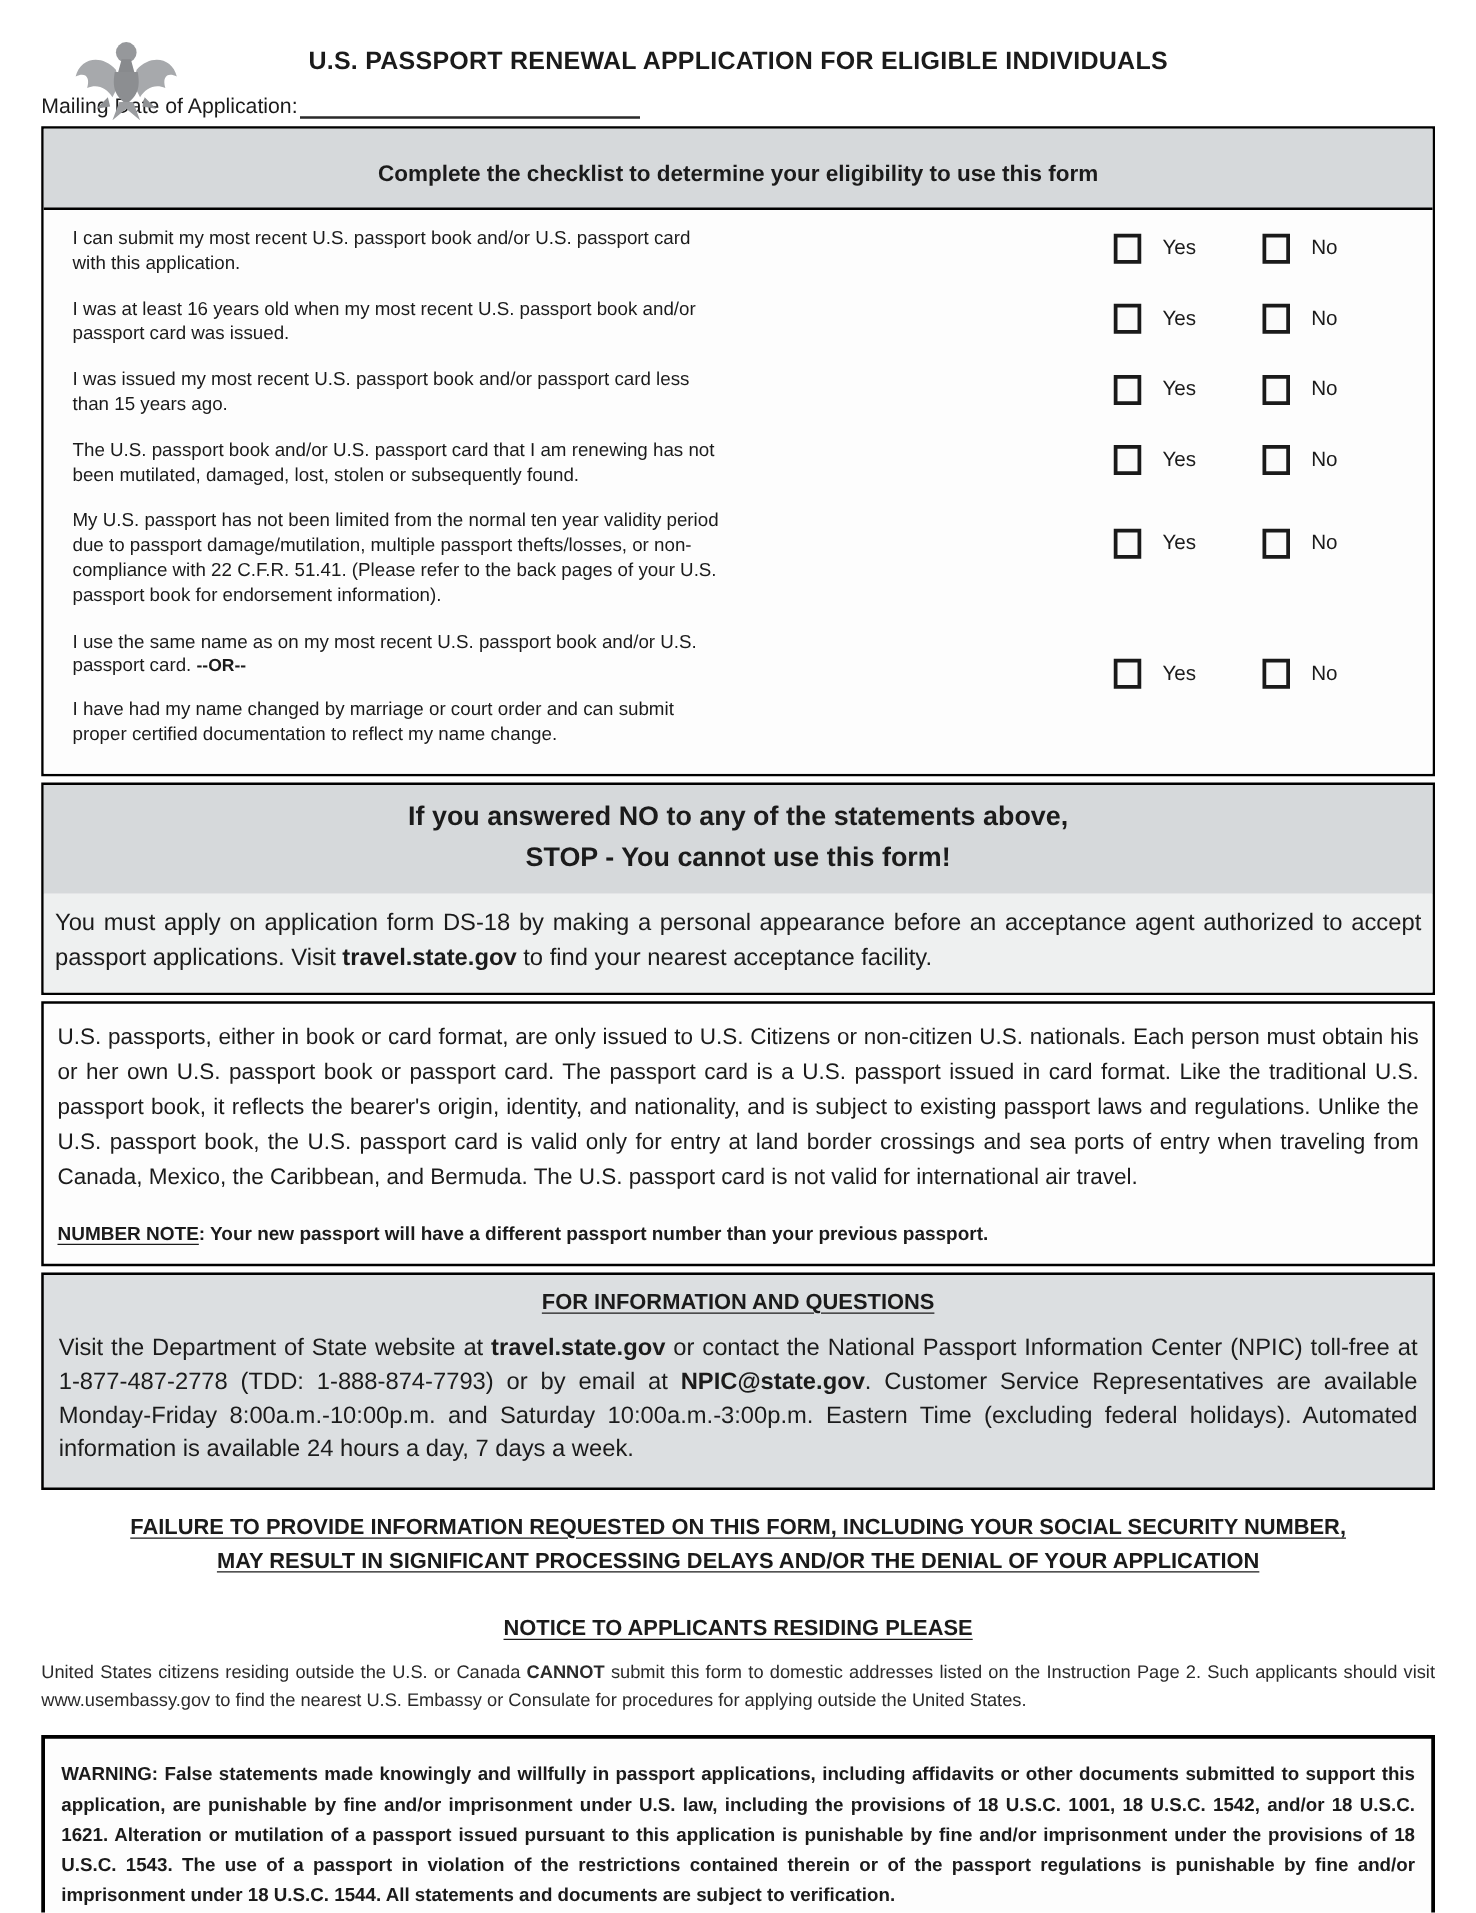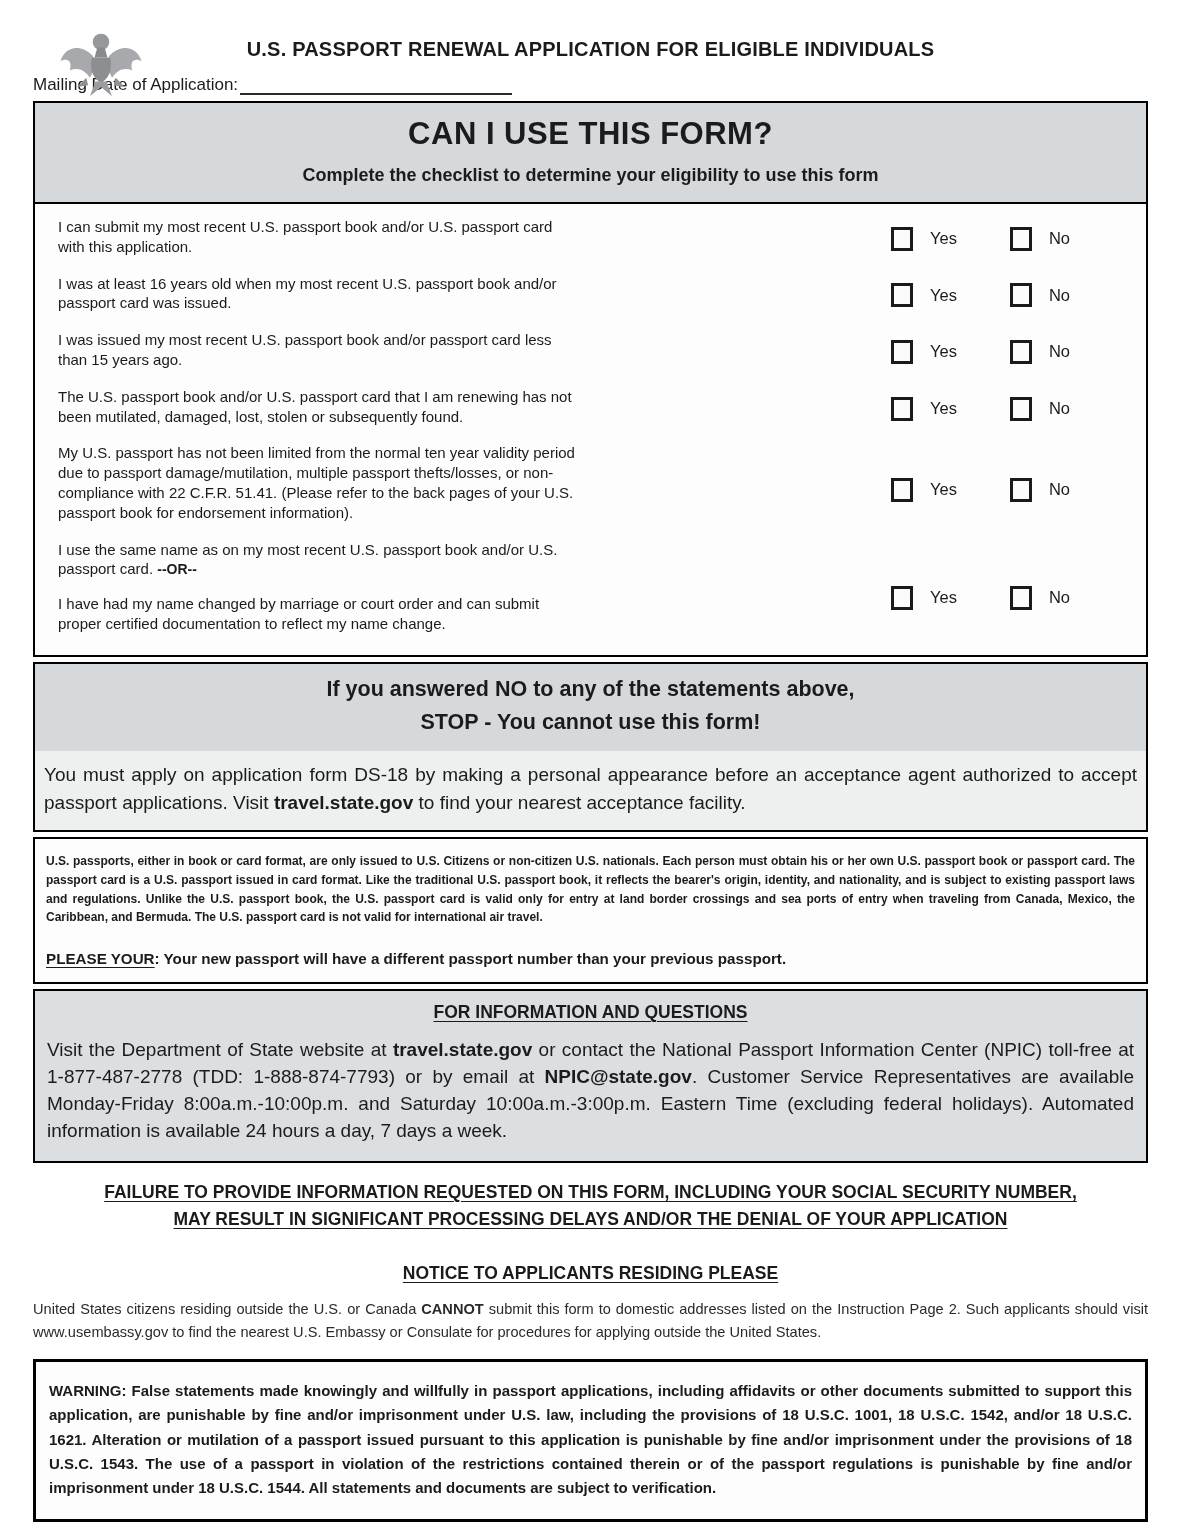--- a/index.html
+++ b/index.html
@@ -20,36 +20,36 @@
   .mailing-line { display: inline-block; width: 272px; border-bottom: 2px solid #2a2a2a; height: 18px; margin-left: 2px; }
 
   
   .box { border: 2px solid #000; margin-top: 5px; }
 
   
   .elig-head { background: #d6d9db; text-align: center; padding: 13px 0 16px; border-bottom: 2px solid #000; }
   .elig-title { font-size: 31px; font-weight: bold; letter-spacing: .5px; }
   .elig-sub { font-size: 18px; font-weight: bold; margin-top: 13px; }
   .checklist { background: #fdfdfd; padding: 13px 0 4px; }
-  .chk-row { display: flex; margin-bottom: 17px; align-items: center; }
+  .chk-row { display: flex; margin-bottom: 17px; }
   .stmt { width: 540px; padding-left: 23px; font-size: 15px; line-height: 1.32; }
   .or-label { font-weight: bold; font-size: 14px; }
   .stmt2 { margin-top: 15px; }
   .answers { margin-left: auto; margin-right: 76px; display: flex; align-items: center; flex: none; margin-top: 4px; height: 27px; }
   .cb { width: 22px; height: 24px; border: 3px solid #1a1a1a; background: #fbfbfb; display: inline-block; }
   .ans-label { font-size: 16.5px; margin-left: 17px; }
   .cb-no { margin-left: 53px; }
 
   
   .stop-head { background: #d6d9db; text-align: center; font-weight: bold; font-size: 21.5px; line-height: 1.55; padding: 9px 0 12px; }
   .stop-body { background: #eef0f0; font-size: 19px; line-height: 1.45; text-align: justify; padding: 10px 9px 14px; }
 
   
   .pp-box { background: #fdfdfd; padding: 13px 11px 15px; }
-  .pp-body { font-weight: bold; font-size: 12px; line-height: 1.55; text-align: justify; }
+  .pp-body { font-weight: normal; font-size: 18px; line-height: 1.55; text-align: justify; }
   .pp-note { font-weight: bold; font-size: 15.2px; margin-top: 23px; }
 
   
   .info-box { background: #dcdfe1; padding: 11px 12px 16px; }
   .info-title { text-align: center; font-weight: bold; font-size: 17.5px; text-decoration: underline; text-underline-offset: 3px; }
   .info-body { margin-top: 14px; font-size: 19px; line-height: 1.42; text-align: justify; }
 
   .link { font-weight: bold; text-underline-offset: 3px; text-decoration-thickness: 2px; color: inherit; }
 
   
@@ -80,21 +80,20 @@
     </svg>
     <div class="title1">U.S. PASSPORT RENEWAL APPLICATION FOR ELIGIBLE INDIVIDUALS</div>
     <div class="mailing">
       <span>Mailing Date of Application:</span>
       <span class="mailing-line"></span>
     </div>
   </div>
 
   <div class="box" style="margin-top:6px;">
     <div class="elig-head">
-      <div class="elig-title">CAN I USE THIS FORM?</div>
       <div class="elig-sub">Complete the checklist to determine your eligibility to use this form</div>
     </div>
 
     <div class="checklist">
 
       <div class="chk-row">
         <div class="stmt">I can submit my most recent U.S. passport book and/or U.S. passport card with this application.</div>
         <div class="answers">
           <span class="cb"></span>
           <span class="ans-label">Yes</span>
@@ -166,21 +165,21 @@
       <div>STOP - You cannot use this form!</div>
     </div>
     <div class="stop-body">
       <span>You must apply on application form DS-18 by making a personal appearance before an acceptance agent authorized to accept passport applications. Visit </span><span class="link">travel.state.gov</span><span> to find your nearest acceptance facility.</span>
     </div>
   </div>
 
   <div class="box pp-box">
     <div class="pp-body">U.S. passports, either in book or card format, are only issued to U.S. Citizens or non-citizen U.S. nationals. Each person must obtain his or her own U.S. passport book or passport card. The passport card is a U.S. passport issued in card format. Like the traditional U.S. passport book, it reflects the bearer's origin, identity, and nationality, and is subject to existing passport laws and regulations. Unlike the U.S. passport book, the U.S. passport card is valid only for entry at land border crossings and sea ports of entry when traveling from Canada, Mexico, the Caribbean, and Bermuda. The U.S. passport card is not valid for international air travel.</div>
     <div class="pp-note">
-      <span class="uline">PLEASE YOUR</span><span>: Your new passport will have a different passport number than your previous passport.</span>
+      <span class="uline">NUMBER NOTE</span><span>: Your new passport will have a different passport number than your previous passport.</span>
     </div>
   </div>
 
   <div class="box info-box">
     <div class="info-title">FOR INFORMATION AND QUESTIONS</div>
     <div class="info-body">
       <span>Visit the Department of State website at </span><span class="link">travel.state.gov</span><span> or contact the National Passport Information Center (NPIC) toll-free at 1-877-487-2778 (TDD: 1-888-874-7793) or by email at </span><span class="link">NPIC@state.gov</span><span>.  Customer Service Representatives are available Monday-Friday 8:00a.m.-10:00p.m. and Saturday 10:00a.m.-3:00p.m. Eastern Time (excluding federal holidays). Automated information is available 24 hours a day, 7 days a week.</span>
     </div>
   </div>
 

